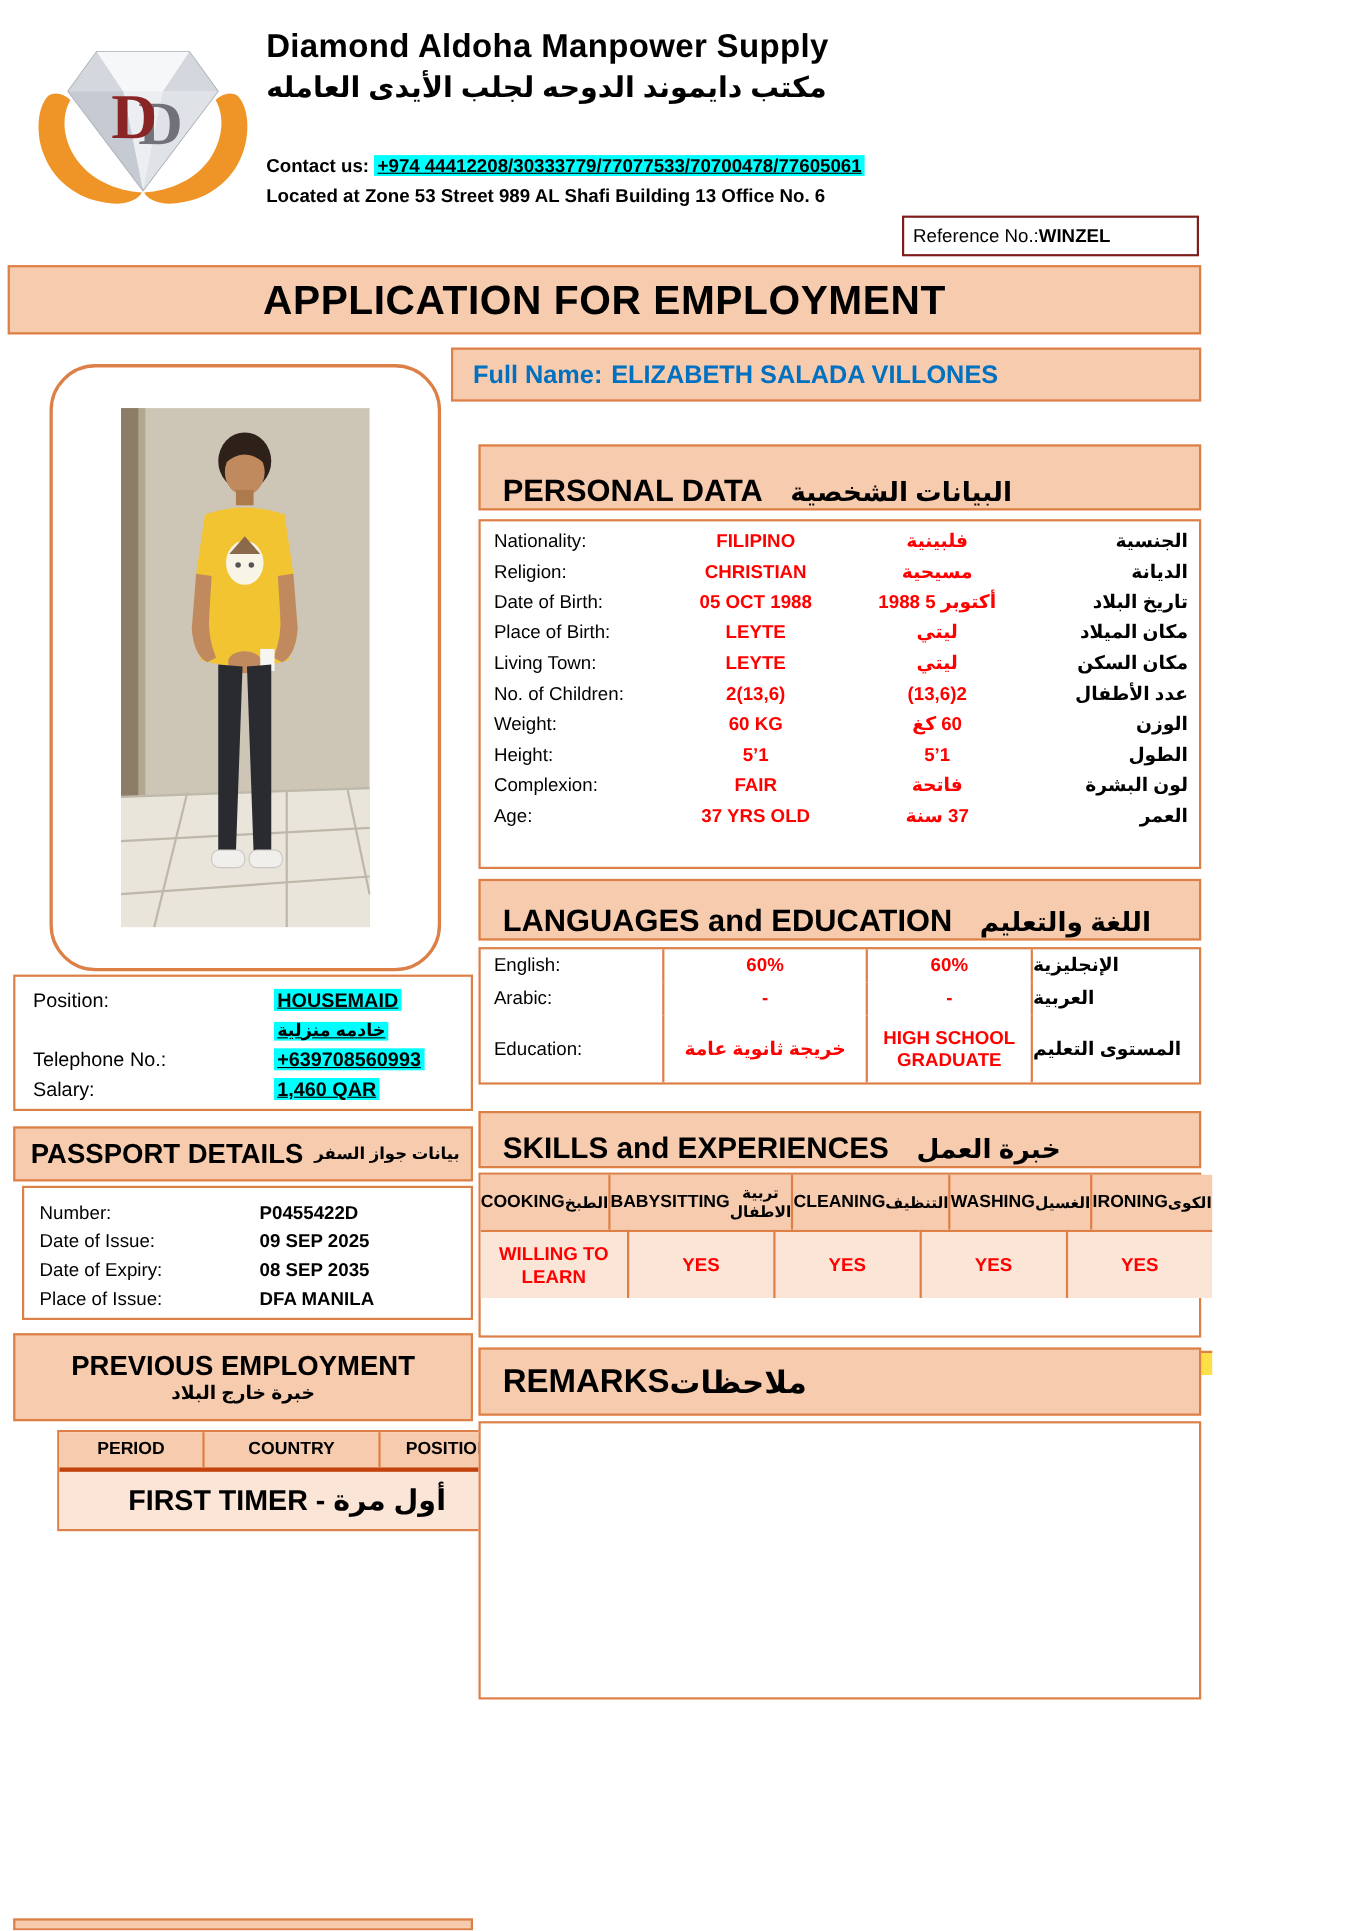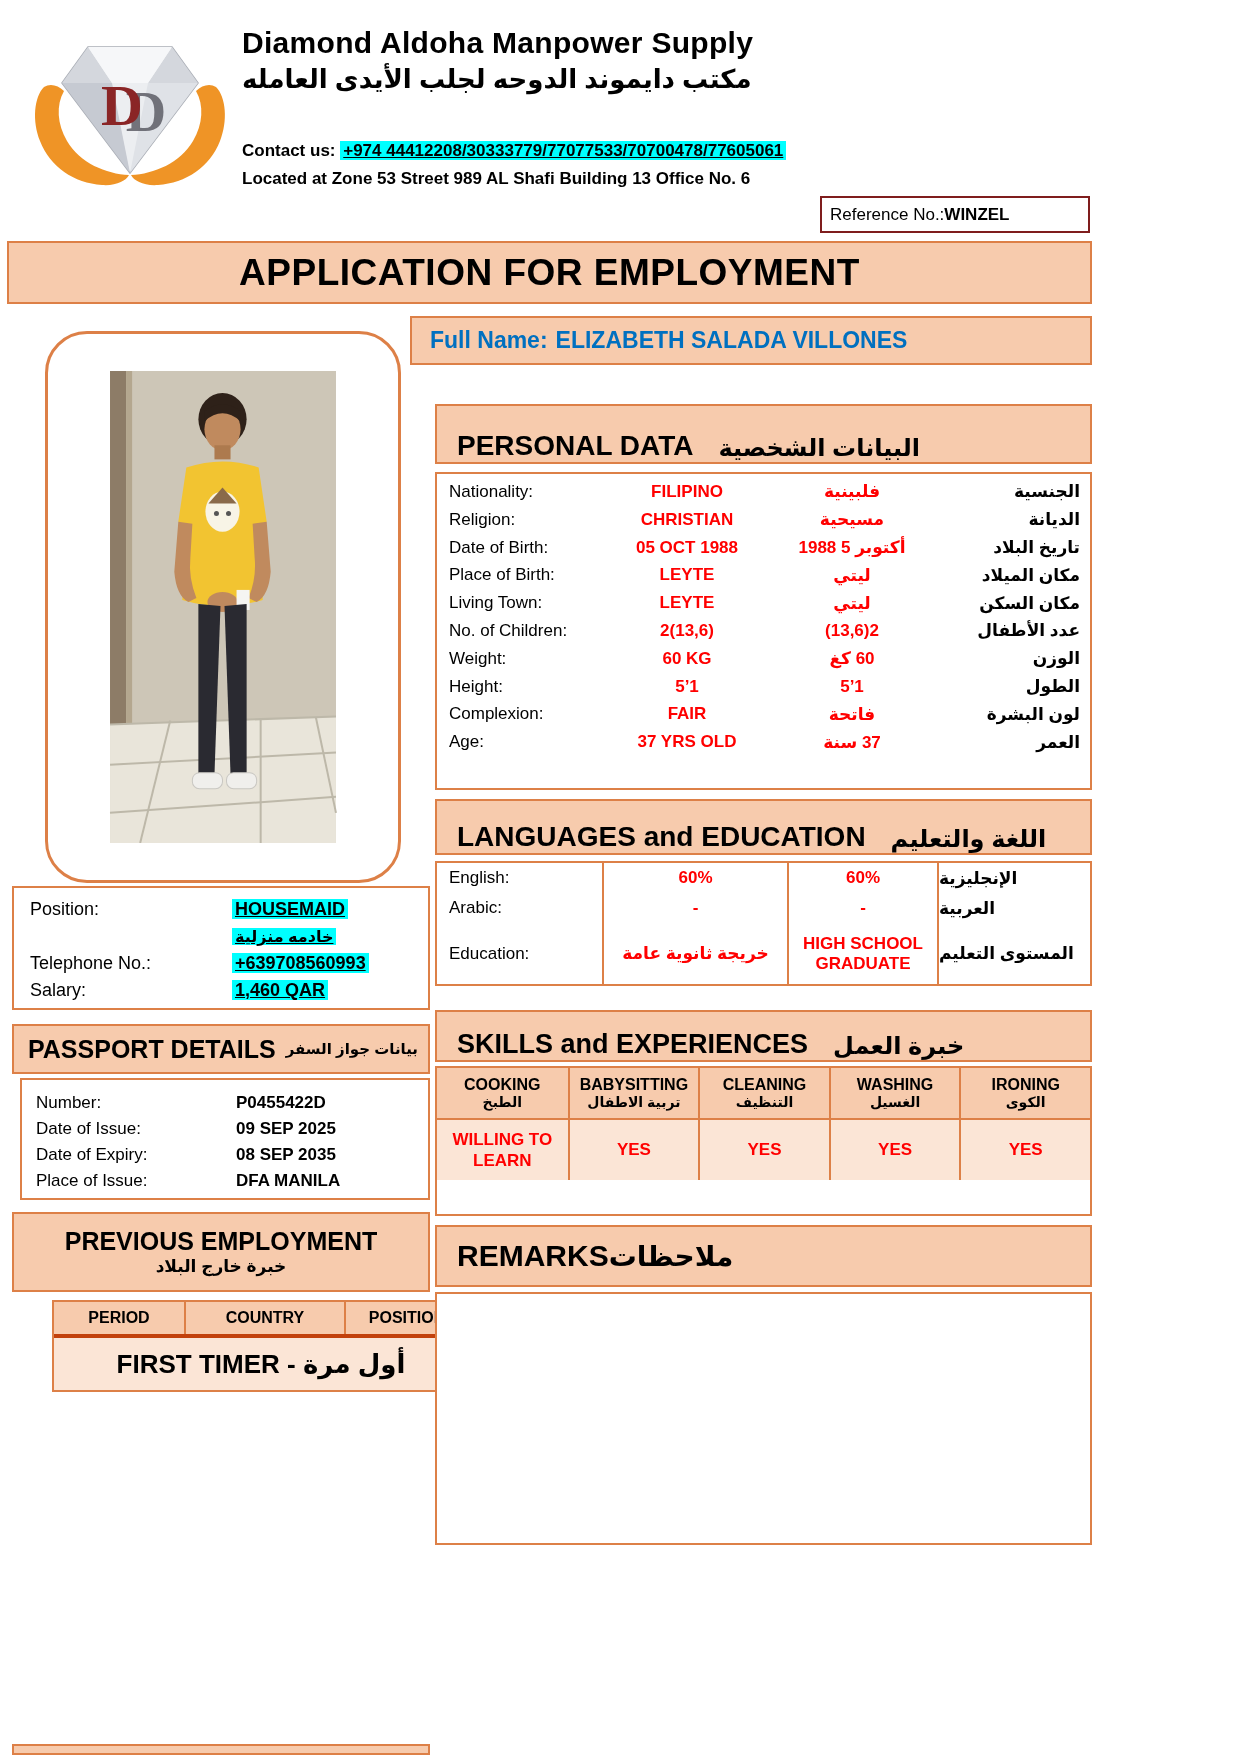--- a/index.html
+++ b/index.html
@@ -54,35 +54,35 @@
   .lang-head { left:435px; top:799px; width:657px; height:56px; }
   .lang-table { left:435px; top:861px; width:657px; height:125px; display:grid; grid-template-rows:30px 30px 1fr; }
   .lang-row { display:grid; grid-template-columns:165px 185px 150px 1fr; align-items:center; }
   .lang-row > span { height:100%; display:flex; align-items:center; }
   .lang-row .lab { padding-left:12px; font-size:17px; }
   .lang-row .val { justify-content:center; text-align:center; font-size:17px; border-left:2px solid #dd8047; }
   .lang-row .labar { justify-content:flex-end; text-align:right; padding-right:8px; font-size:17px; font-weight:700; border-left:2px solid #dd8047; }
 
   
   .info-box { left:12px; top:886px; width:418px; height:124px; padding:8px 0 0 16px; font-size:18px; }
-  .info-row { display:grid; grid-template-columns:202px 1fr; align-items:center; min-height:27px; }
+  .info-row { display:grid; grid-template-columns:202px 1fr; align-items:center; min-height:27px;gap:17px; }
   .info-row .sm { font-size:16px; }
 
   .pp-head { left:12px; top:1024px; width:418px; height:50px; display:flex; align-items:center; padding-left:14px; gap:10px; }
   .pp-head .en { font-size:25px; font-weight:800; }
   .pp-head .ar { font-size:15px; font-weight:700; }
   .pp-box { left:20px; top:1078px; width:410px; height:122px; padding:10px 0 0 14px; font-size:17px; }
   .pp-row { display:grid; grid-template-columns:200px 1fr; min-height:26px; align-items:center; }
   .pp-row .v { font-weight:700; }
 
   .sk-head { left:435px; top:1010px; width:657px; height:52px; }
   .sk-head .en { font-size:27px; }
   .sk-table { left:435px; top:1066px; width:657px; height:150px; display:grid; grid-template-rows:50px 62px 1fr; }
   .sk-row { display:grid; grid-template-columns:repeat(5,1fr); }
-  .sk-cell { display:flex; flex-direction:column; align-items:center; justify-content:center; text-align:center; }
+  .sk-cell { display:flex; flex-direction:row; align-items:center; justify-content:center; text-align:center; }
   .sk-cell + .sk-cell { border-left:2px solid #dd8047; }
   .sk-row + .sk-row .sk-cell { border-top:2px solid #dd8047; }
   .sk-hdr-row { background:#f7cbad; }
   .sk-hdr-row .en { font-size:16px; font-weight:700; }
   .sk-hdr-row .ar { font-size:14px; font-weight:700; }
   .sk-mid-row { background:#fbe5d6; }
   .sk-mid-row .sk-cell { font-size:17px; line-height:1.25; }
   .sk-bot-row { background:#fde047;margin-top:48px; }
   .sk-bot-row .sk-cell { font-size:16px; }
 

